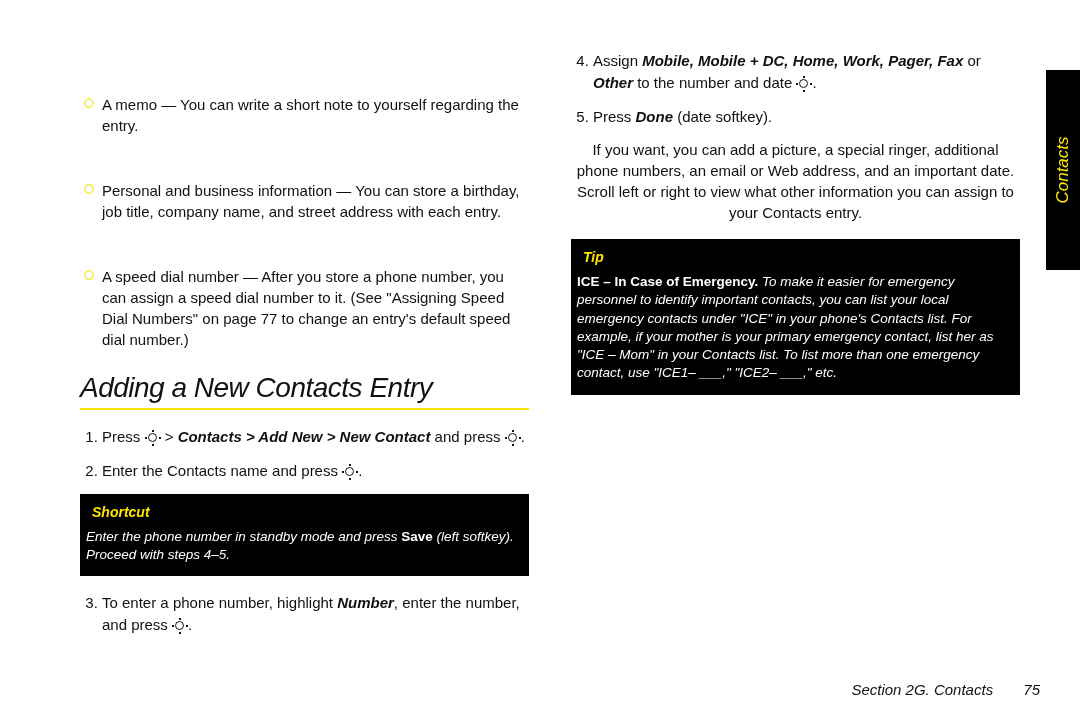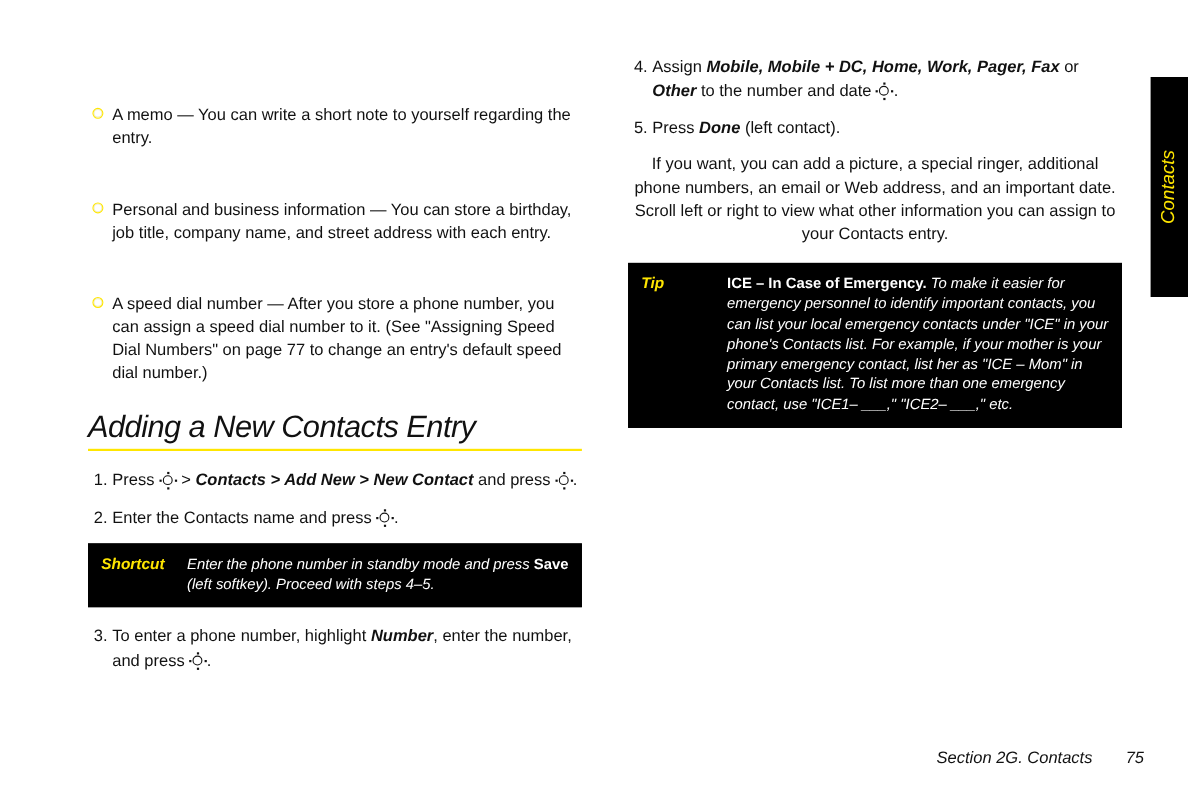--- a/index.html
+++ b/index.html
@@ -122,20 +122,21 @@
   .ok-icon .dotL { left: 0; top: 6px; }
   .ok-icon .dotR { right: 0; top: 6px; }
   .ok-icon .dotT { left: 7px; top: -1px; }
   .ok-icon .dotB { left: 7px; bottom: -1px; }
 
   .callout {
     border: 2px solid #000;
     background: #000;
     display: flex;
     margin: 10px 0 16px 0;
+    flex-direction: column;
   }
   .callout .tag {
     color: #ffe600;
     font-style: italic;
     font-weight: bold;
     padding: 8px 10px 0 10px;
     font-size: 14px;
     min-width: 64px;
     display: block;
   }
@@ -217,21 +218,21 @@
       </li>
     </ol>
   </div>
 
   <div class="col col-right">
     <ol class="steps" start="4">
       <li>
         <span>Assign </span><span class="bi">Mobile, Mobile + DC, Home, Work, Pager, Fax</span><span> or </span><span class="bi">Other</span><span> to the number and date </span><span class="ok-icon"><span class="dotL"></span><span class="dotR"></span><span class="dotT"></span><span class="dotB"></span></span><span>.</span>
       </li>
       <li>
-        <span>Press </span><span class="bi">Done</span><span> (left contact).</span>
+        <span>Press </span><span class="bi">Done</span><span> (date softkey).</span>
       </li>
     </ol>
 
     <div class="para">If you want, you can add a picture, a special ringer, additional phone numbers, an email or Web address, and an important date. Scroll left or right to view what other information you can assign to your Contacts entry.</div>
 
     <div class="callout">
       <span class="tag">Tip</span>
       <span class="body">
         <b style="font-style:normal;">ICE – In Case of Emergency.</b><span> To make it easier for emergency personnel to identify important contacts, you can list your local emergency contacts under "ICE" in your phone's Contacts list. For example, if your mother is your primary emergency contact, list her as "ICE – Mom" in your Contacts list. To list more than one emergency contact, use "ICE1– ___," "ICE2– ___," etc.</span>
       </span>

